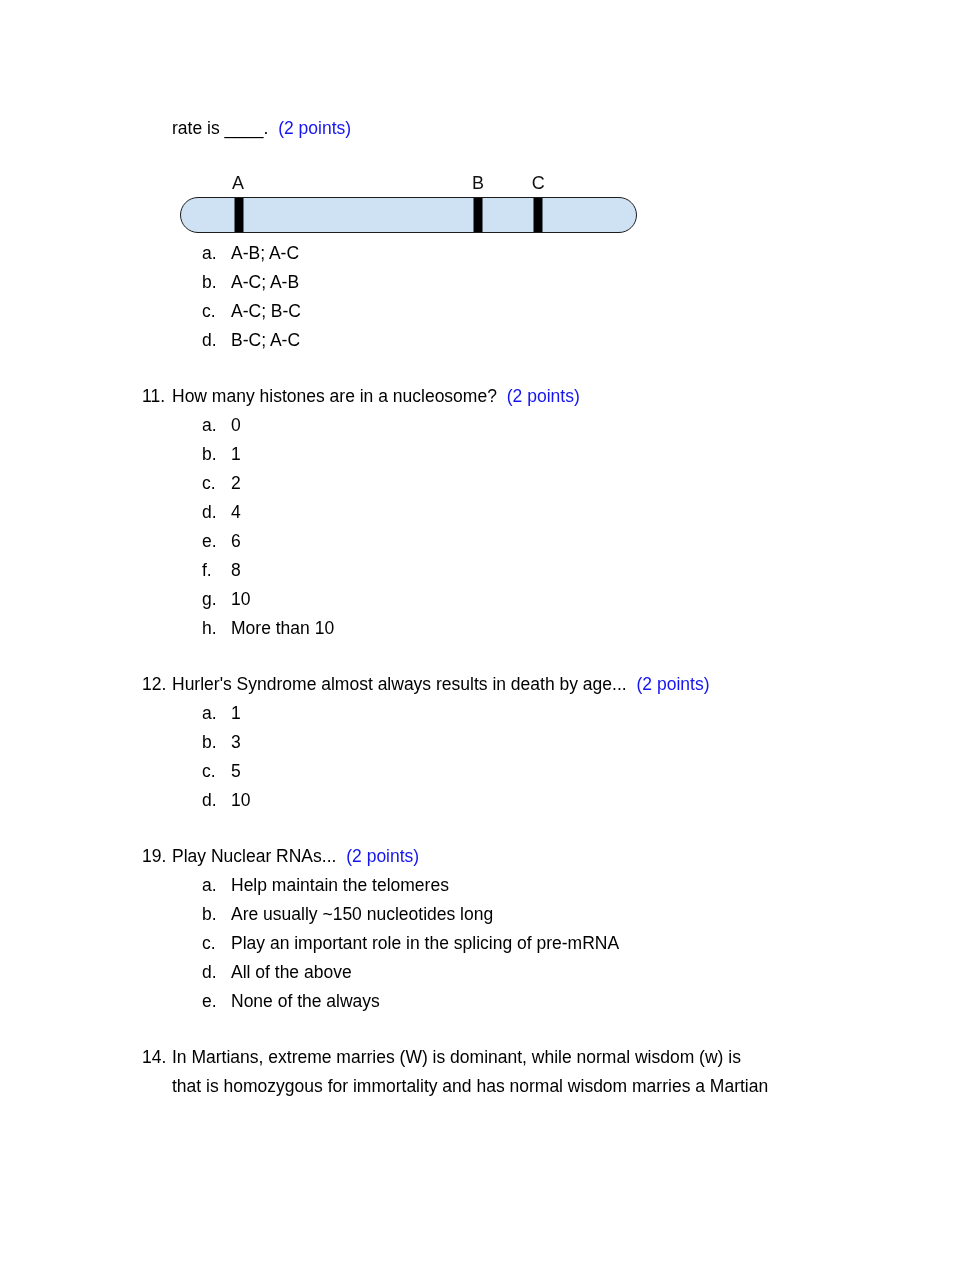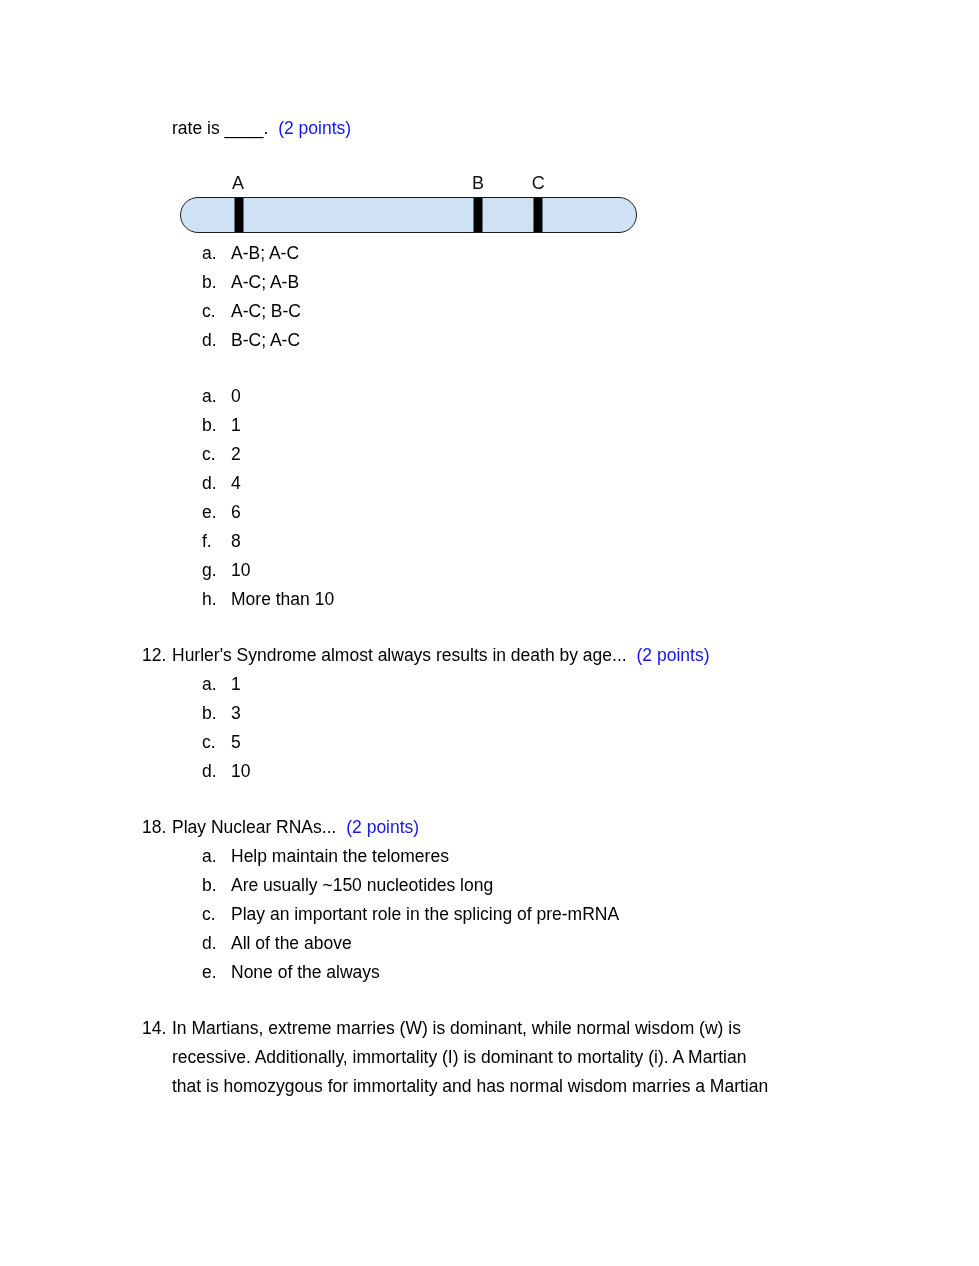--- a/index.html
+++ b/index.html
@@ -95,20 +95,27 @@
           <span class="opt-text">A-C; B-C</span>
         </div>
         <div class="opt">
           <span class="opt-letter">d.</span>
           <span class="opt-text">B-C; A-C</span>
         </div>
       </div>
     </div>
 
     <div class="q-block">
+      <div class="q-head">
+        <span class="q-num">11.</span>
+        <div class="q-text">
+          <span>How many histones are in a nucleosome?</span>
+          <span class="points">(2 points)</span>
+        </div>
+      </div>
       <div class="opts">
         <div class="opt">
           <span class="opt-letter">a.</span>
           <span class="opt-text">0</span>
         </div>
         <div class="opt">
           <span class="opt-letter">b.</span>
           <span class="opt-text">1</span>
         </div>
         <div class="opt">
@@ -161,21 +168,21 @@
         </div>
         <div class="opt">
           <span class="opt-letter">d.</span>
           <span class="opt-text">10</span>
         </div>
       </div>
     </div>
 
     <div class="q-block">
       <div class="q-head">
-        <span class="q-num">18.</span>
+        <span class="q-num">19.</span>
         <div class="q-text">
           <span>Play Nuclear RNAs...</span>
           <span class="points">(2 points)</span>
         </div>
       </div>
       <div class="opts">
         <div class="opt">
           <span class="opt-letter">a.</span>
           <span class="opt-text">Help maintain the telomeres</span>
         </div>
@@ -196,20 +203,19 @@
           <span class="opt-text">None of the always</span>
         </div>
       </div>
     </div>
 
     <div class="q-block">
       <div class="q-head">
         <span class="q-num">14.</span>
         <div class="q-text">
           <div class="q14-line">In Martians, extreme marries (W) is dominant, while normal wisdom (w) is</div>
-          <div class="q14-line">recessive. Additionally, immortality (I) is dominant to mortality (i). A Martian</div>
           <div class="q14-line">that is homozygous for immortality and has normal wisdom marries a Martian</div>
         </div>
       </div>
     </div>
 
   </div>
 </div>
 
 </body></html>

